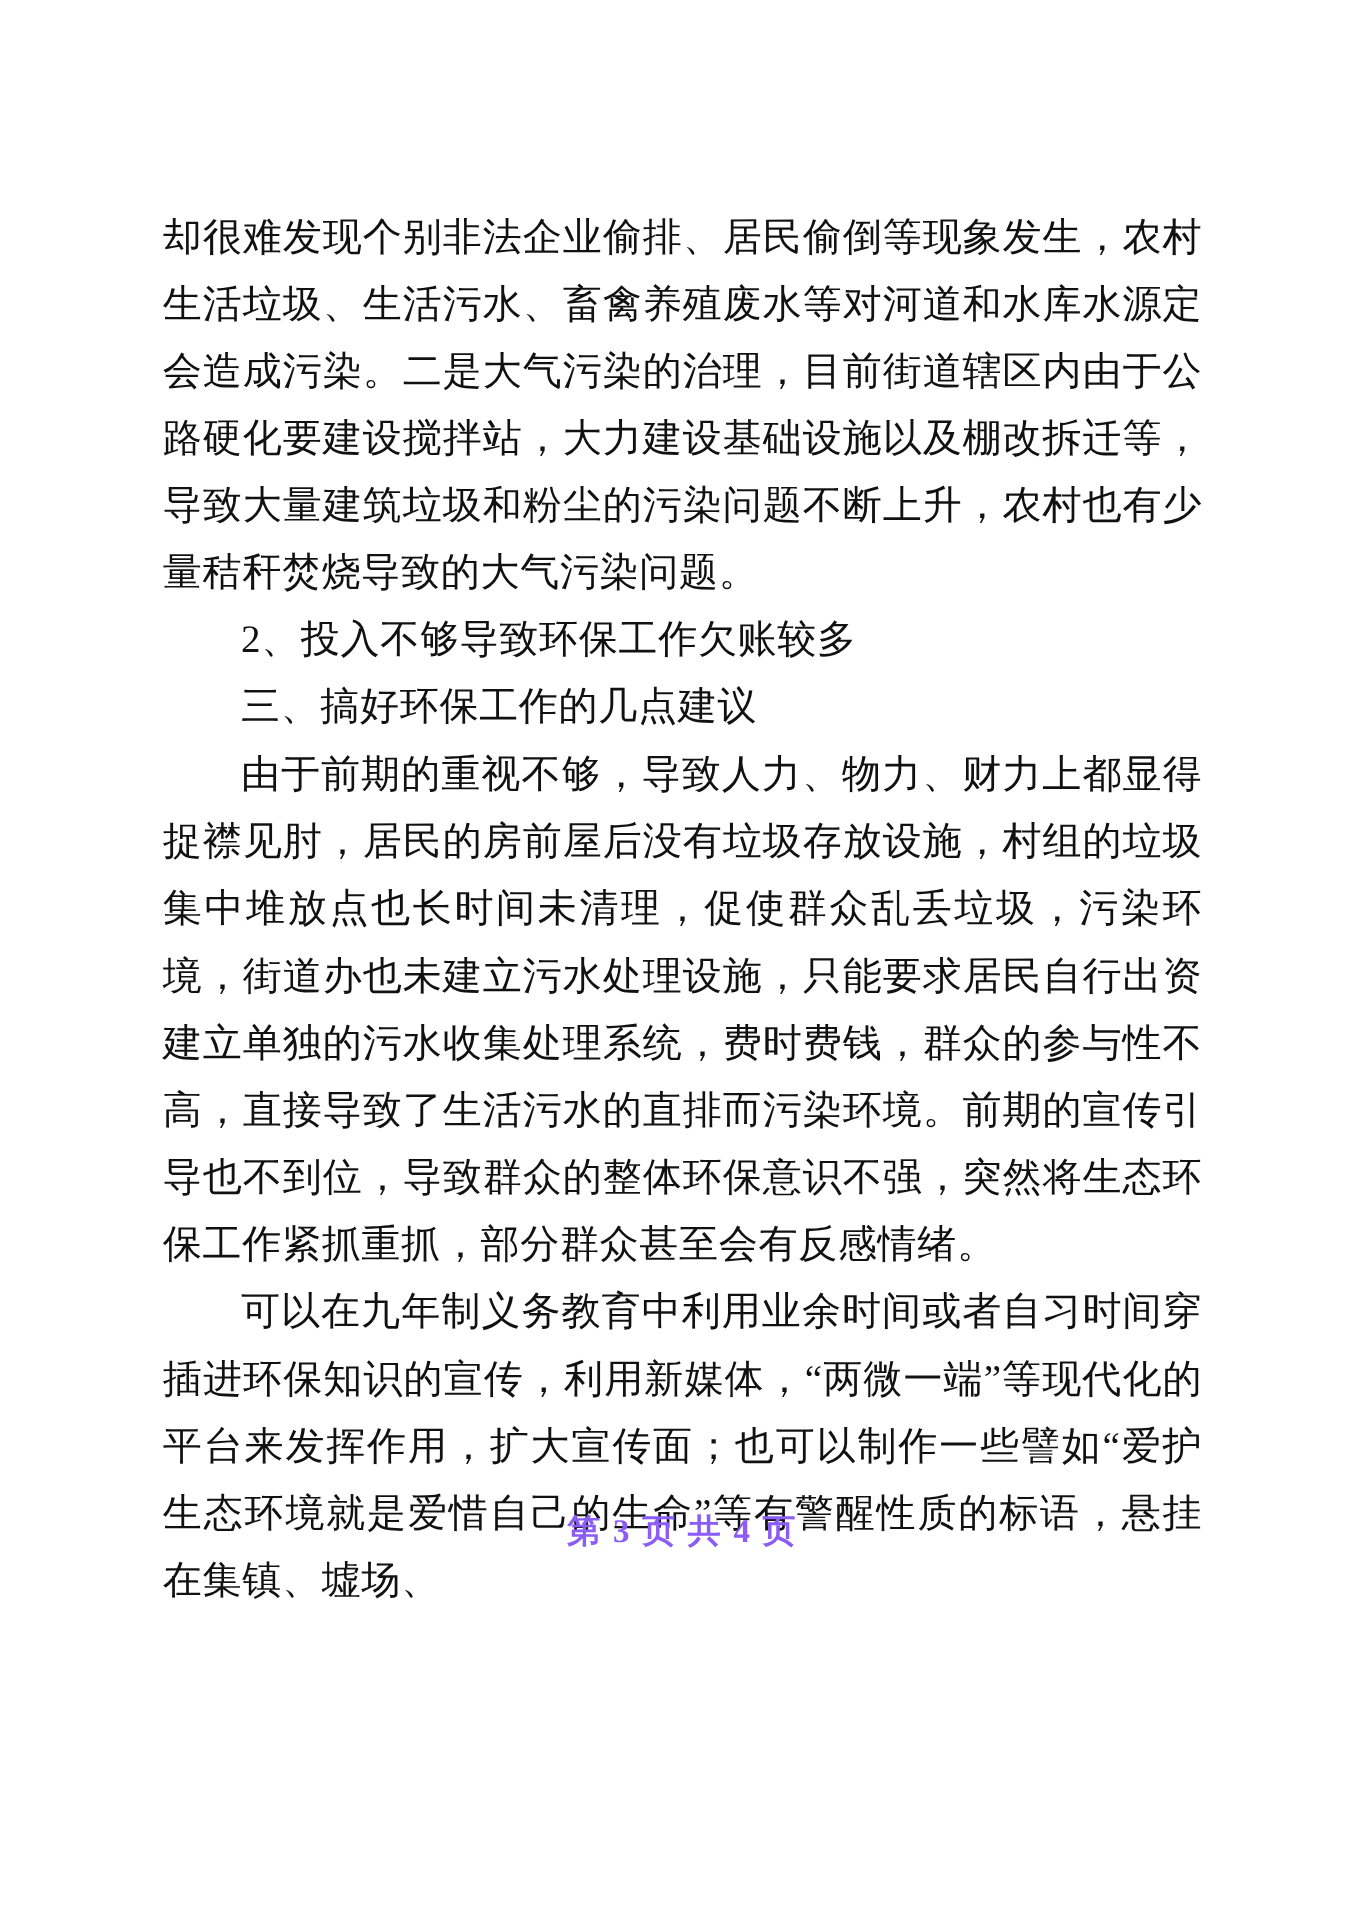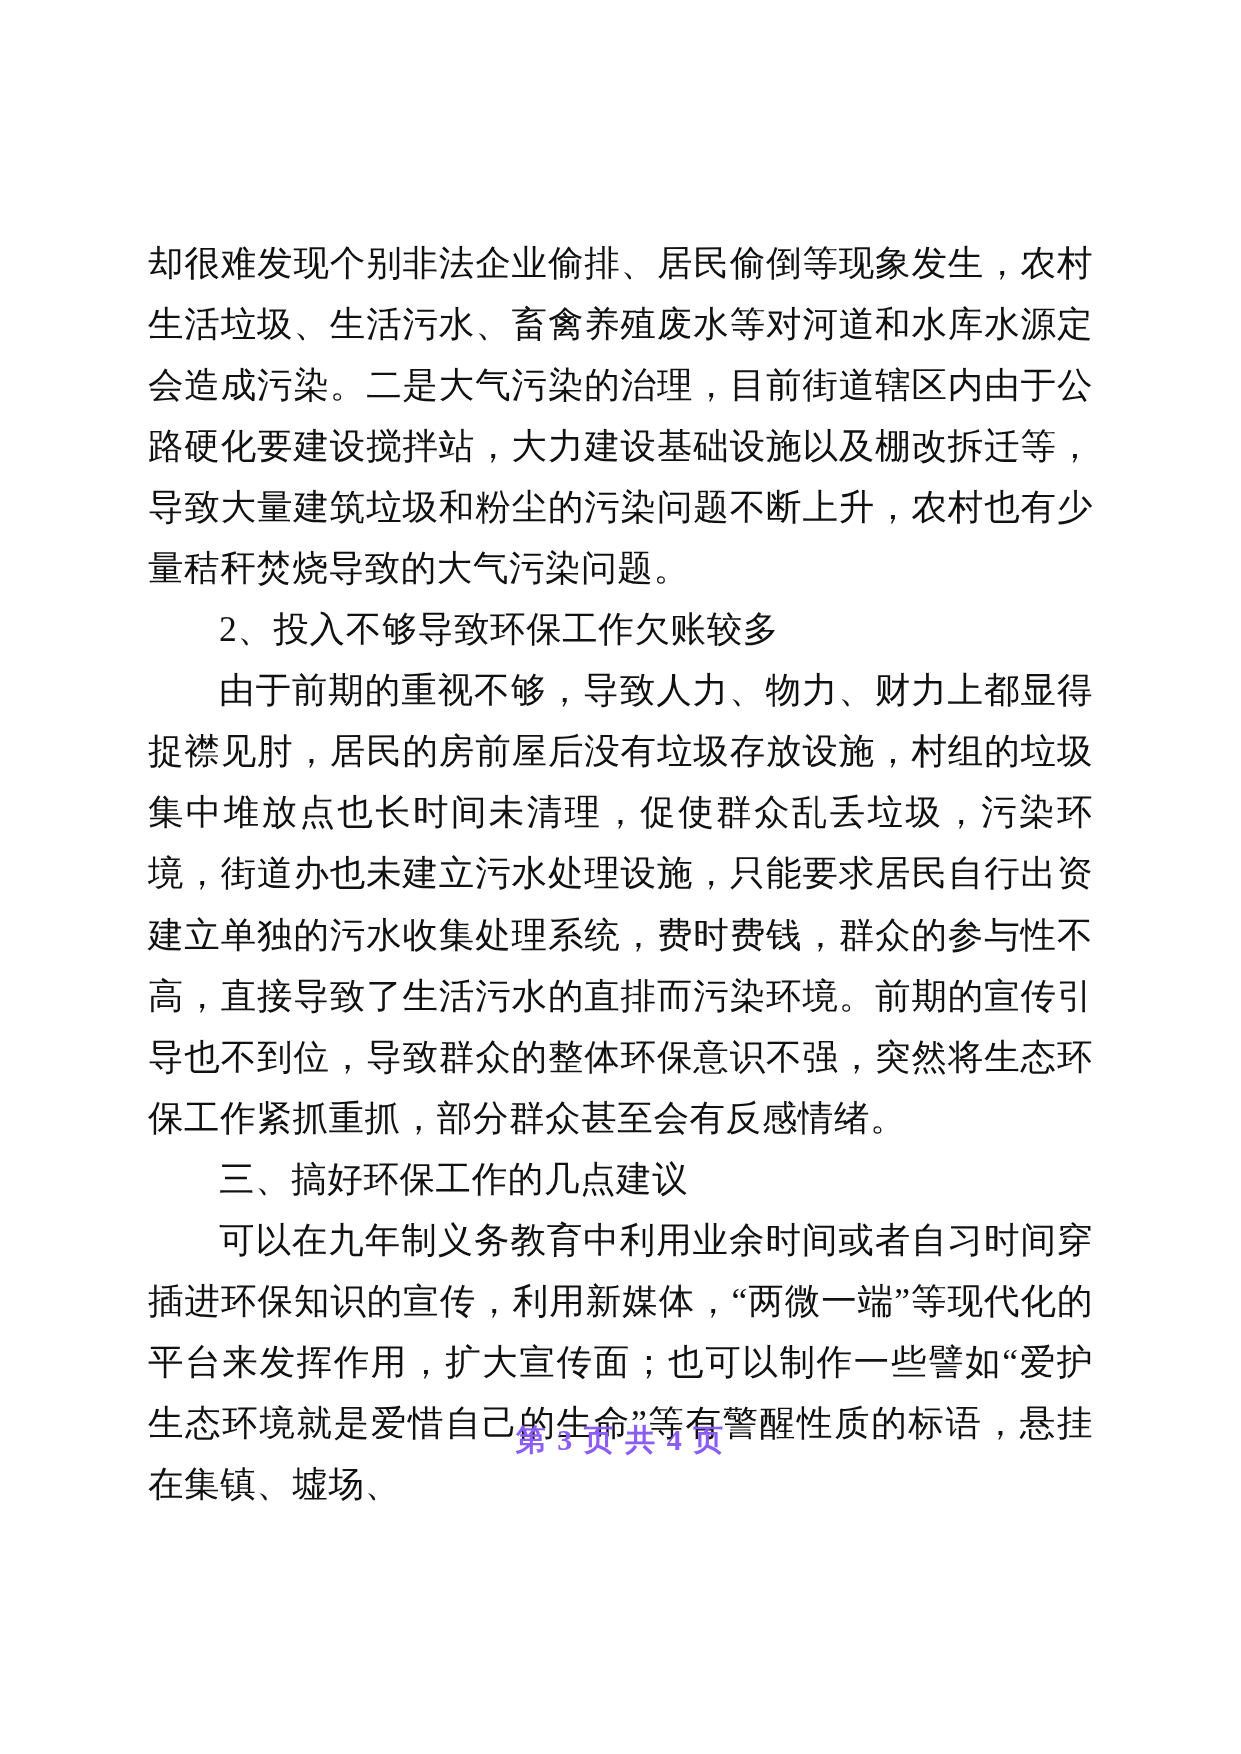--- a/index.html
+++ b/index.html
@@ -17,21 +17,20 @@
   }
   .page {
     position: absolute;
     left: 0;
     top: 0;
     width: 1241px;
     height: 1499px;
     box-sizing: border-box;
     padding: 185px 148px 0 148px;
     background: #fff;
-    margin-top: 48px;
   }
   .doc-body {
     font-size: 35.5px;
     line-height: 1.72;
     letter-spacing: 0.6px;
     text-align: justify;
     text-justify: inter-ideograph;
     color: #111;
   }
   .para {
@@ -57,18 +56,18 @@
     font-family: "Liberation Serif", "DejaVu Serif", serif;
   }
 </style>
 </head>
 <body>
 
 <div class="page">
   <div class="doc-body">
     <p class="para">却很难发现个别非法企业偷排、居民偷倒等现象发生，农村生活垃圾、生活污水、畜禽养殖废水等对河道和水库水源定会造成污染。二是大气污染的治理，目前街道辖区内由于公路硬化要建设搅拌站，大力建设基础设施以及棚改拆迁等，导致大量建筑垃圾和粉尘的污染问题不断上升，农村也有少量秸秆焚烧导致的大气污染问题。</p>
     <p class="para indent">2、投入不够导致环保工作欠账较多</p>
+    <p class="para indent">三、搞好环保工作的几点建议</p>
     <p class="para indent">由于前期的重视不够，导致人力、物力、财力上都显得捉襟见肘，居民的房前屋后没有垃圾存放设施，村组的垃圾集中堆放点也长时间未清理，促使群众乱丢垃圾，污染环境，街道办也未建立污水处理设施，只能要求居民自行出资建立单独的污水收集处理系统，费时费钱，群众的参与性不高，直接导致了生活污水的直排而污染环境。前期的宣传引导也不到位，导致群众的整体环保意识不强，突然将生态环保工作紧抓重抓，部分群众甚至会有反感情绪。</p>
-    <p class="para indent">三、搞好环保工作的几点建议</p>
     <p class="para indent">可以在九年制义务教育中利用业余时间或者自习时间穿插进环保知识的宣传，利用新媒体，“两微一端”等现代化的平台来发挥作用，扩大宣传面；也可以制作一些譬如“爱护生态环境就是爱惜自己的生命”等有警醒性质的标语，悬挂在集镇、墟场、</p>
   </div>
   <div class="footer">第 3 页  共 4 页</div>
 </div>
 
 </body></html>

